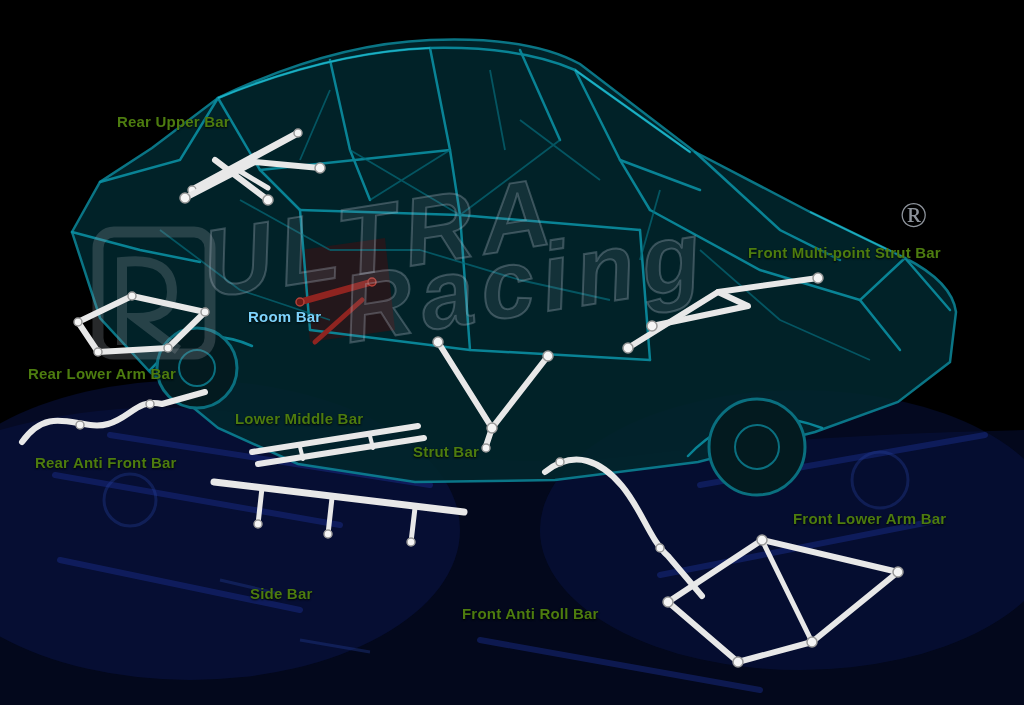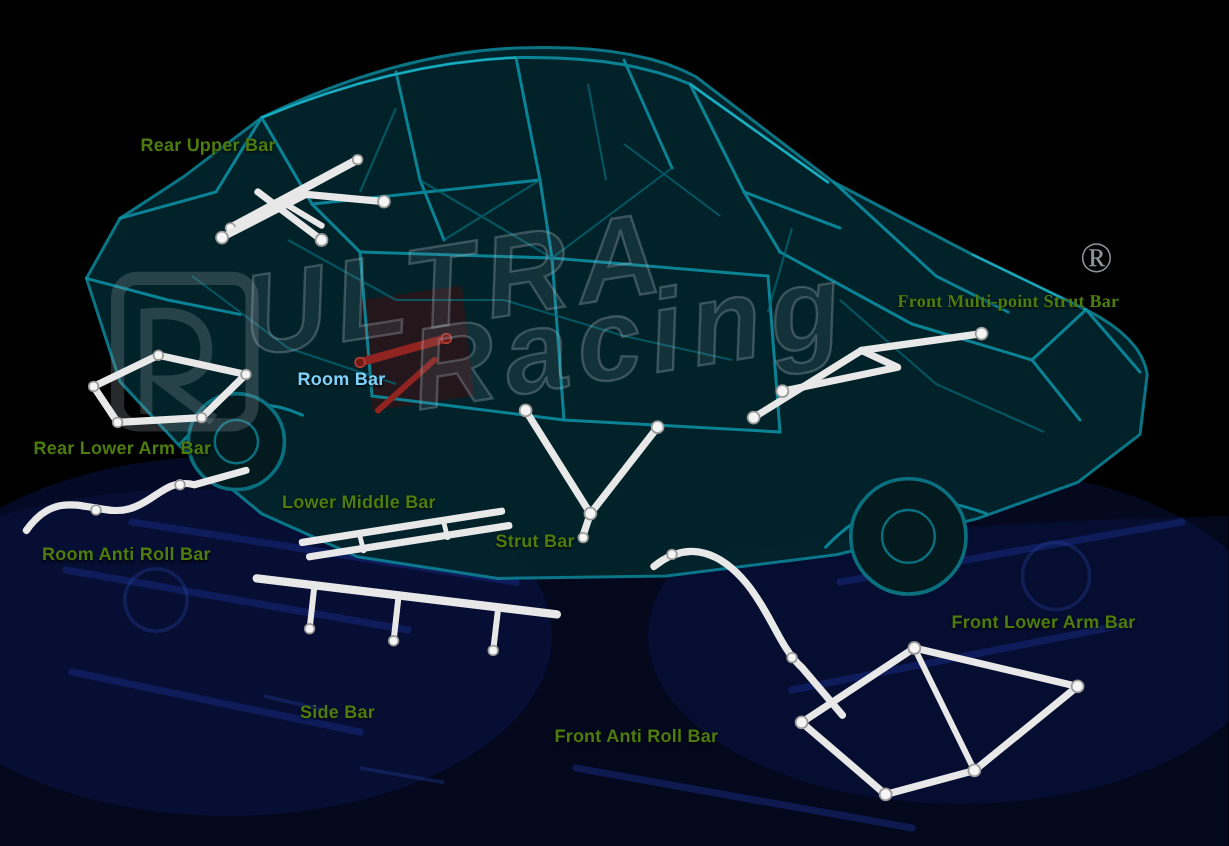--- a/index.html
+++ b/index.html
@@ -3,21 +3,21 @@
 <meta charset="utf-8">
 <style>
   html,body{margin:0;padding:0;background:#000;}
   #stage{position:relative;width:1024px;height:705px;background:#000;overflow:hidden;
          font-family:"Liberation Sans",sans-serif;}
   #car-svg{position:absolute;left:0;top:0;width:1024px;height:705px;}
   .label{position:absolute;font:bold 15px "Liberation Sans",sans-serif;color:#4d7c0f;
          white-space:nowrap;letter-spacing:.2px;text-shadow:0 1px 2px #000;}
   #lbl-rear-upper{left:117px;top:113px;}
   #lbl-rear-multi{left:92px;top:209px;}
-  #lbl-front-multi{left:748px;top:244px;font-family:Liberation Serif, serif;}
+  #lbl-front-multi{left:748px;top:244px;}
   #lbl-room{left:248px;top:308px;color:#7dd3fc;}
   #lbl-rear-lower-arm{left:28px;top:365px;}
   #lbl-lower-middle{left:235px;top:410px;}
   #lbl-fender{left:413px;top:443px;}
   #lbl-rear-anti{left:35px;top:454px;}
   #lbl-front-lower-arm{left:793px;top:510px;}
   #lbl-side{left:250px;top:585px;}
   #lbl-front-anti{left:462px;top:605px;}
   #wm{position:absolute;left:205px;top:178px;transform:rotate(-9deg);pointer-events:none;}
   #wm .wline{font-style:italic;font-weight:bold;font-size:96px;line-height:1.0;
@@ -202,18 +202,18 @@
     <div class="wline w2">Racing</div>
   </div>
   <div id="reg">®</div>
 
   <div class="label" id="lbl-rear-upper">Rear Upper Bar</div>
   <div class="label" id="lbl-front-multi">Front Multi-point Strut Bar</div>
   <div class="label" id="lbl-room">Room Bar</div>
   <div class="label" id="lbl-rear-lower-arm">Rear Lower Arm Bar</div>
   <div class="label" id="lbl-lower-middle">Lower Middle Bar</div>
   <div class="label" id="lbl-fender">Strut Bar</div>
-  <div class="label" id="lbl-rear-anti">Room Anti Roll Bar</div>
+  <div class="label" id="lbl-rear-anti">Rear Anti Front Bar</div>
   <div class="label" id="lbl-front-lower-arm">Front Lower Arm Bar</div>
   <div class="label" id="lbl-side">Side Bar</div>
   <div class="label" id="lbl-front-anti">Front Anti Roll Bar</div>
 
 </div>
 
 </body></html>

